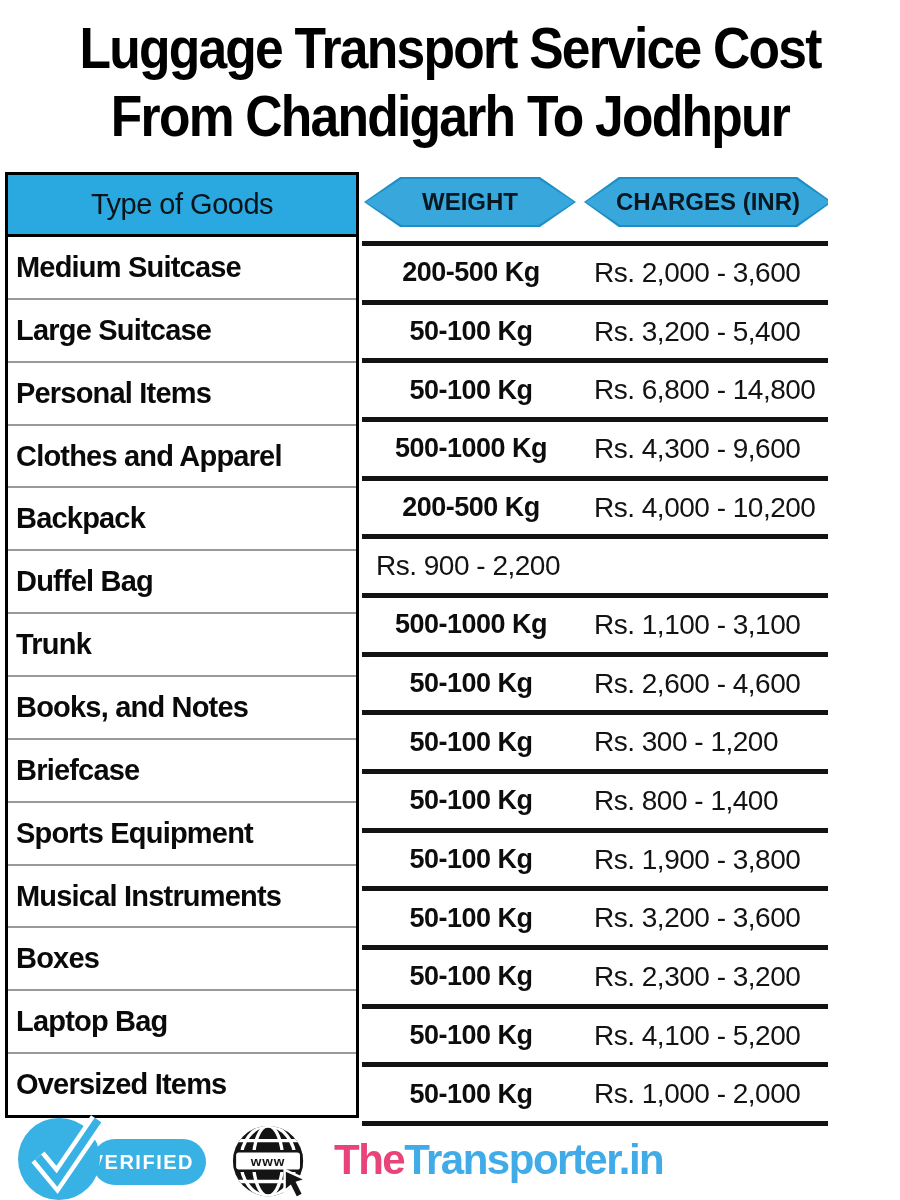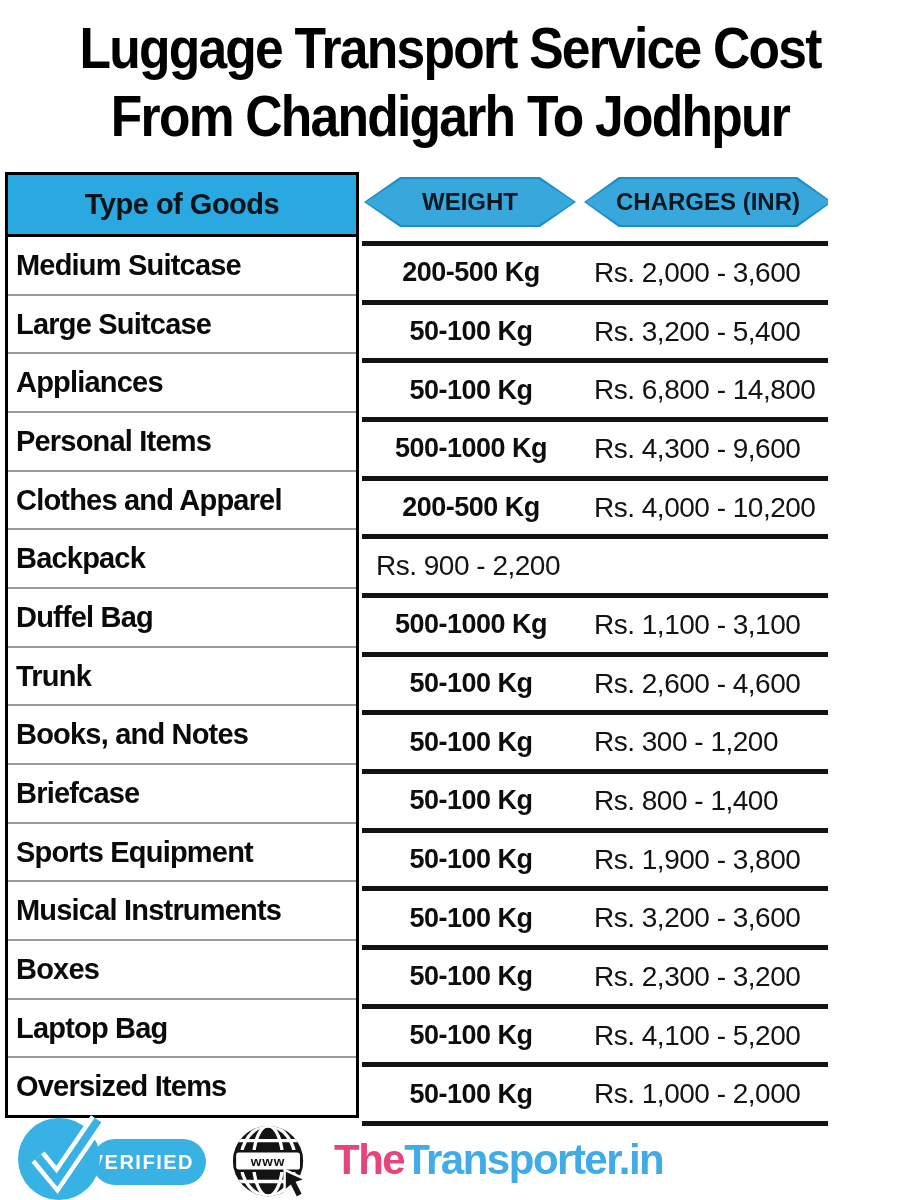--- a/index.html
+++ b/index.html
@@ -27,21 +27,21 @@
   
   .col-goods{
     position:absolute;left:5px;top:172px;width:354px;height:946px;
     border:3px solid #000;background:#fff;
     display:flex;flex-direction:column;
   }
   .goods-header{
     height:62px;flex:none;border-bottom:3px solid #000;
     background:var(--accent-cyan,#29A9E0);
     display:flex;align-items:center;justify-content:center;
-    font-weight:bold;font-size:29px;letter-spacing:-0.5px;color:#09131a;
+    font-weight:normal;font-size:29px;letter-spacing:-0.5px;color:#09131a;
   }
   .goods-cell{
     flex:1;display:flex;align-items:center;padding-left:8px;
     font-weight:bold;font-size:29px;letter-spacing:-0.8px;
     border-top:2px solid #9a9a9a;color:#0a0a0a;
   }
   .goods-cell:nth-child(2){border-top:none;border-radius:24px;}
 
   
   .hex{position:absolute;top:177px;height:50px;}
@@ -107,21 +107,20 @@
   <div class="title">
     <div>Luggage Transport Service Cost</div>
     <div>From Chandigarh To Jodhpur</div>
   </div>
 
   <div class="col-goods">
     <div class="goods-header">Type of Goods</div>
 
   <div class="goods-cell">Medium Suitcase</div>
       <div class="goods-cell">Large Suitcase</div>
-      <div class="goods-cell">Appliances</div>
       <div class="goods-cell">Personal Items</div>
       <div class="goods-cell">Clothes and Apparel</div>
       <div class="goods-cell">Backpack</div>
       <div class="goods-cell">Duffel Bag</div>
       <div class="goods-cell">Trunk</div>
       <div class="goods-cell">Books, and Notes</div>
       <div class="goods-cell">Briefcase</div>
       <div class="goods-cell">Sports Equipment</div>
       <div class="goods-cell">Musical Instruments</div>
       <div class="goods-cell">Boxes</div>

